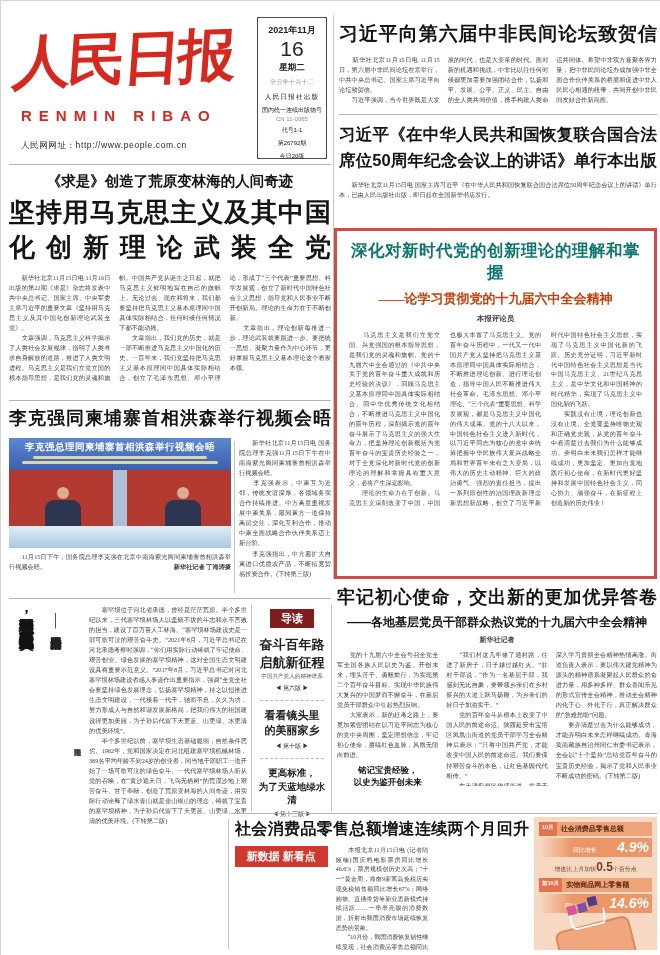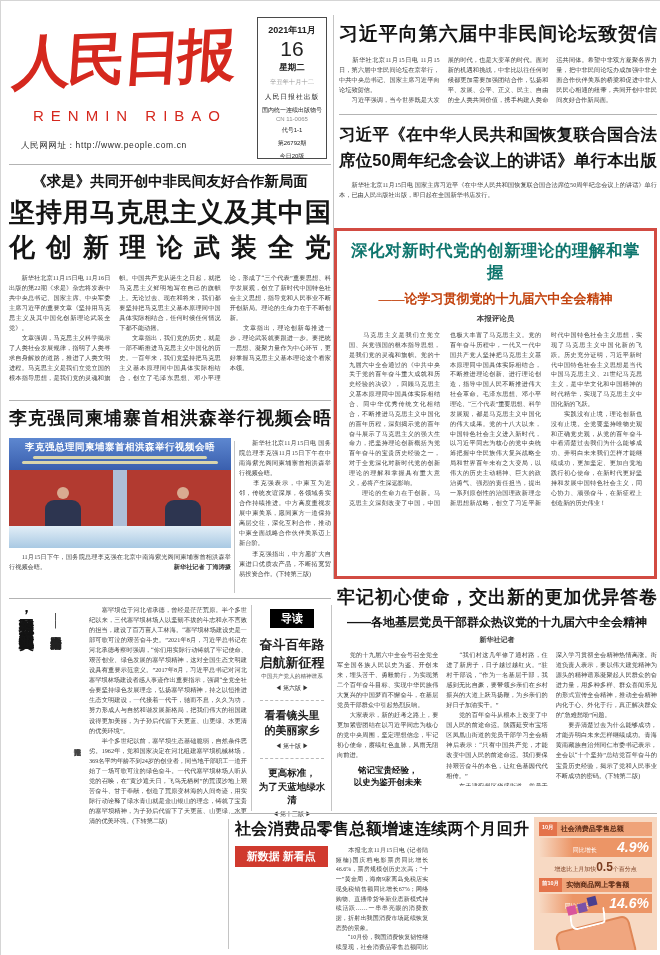--- a/index.html
+++ b/index.html
@@ -8,21 +8,21 @@
   .abs{position:absolute;}
   .pre{white-space:pre-line;}
   .hl{font-family:"Liberation Sans",sans-serif;font-weight:900;color:#141414;}
   .jl{text-align:justify;text-align-last:justify;}
   .body-t{font-size:6.2px;line-height:1.62;text-align:justify;color:#3d3d3d;overflow:hidden;}
   .lnh{border-top:1px solid #b3b3b3;height:0;}
   .lnv{border-left:1px solid #c4c4c4;width:0;}
   
   .mast-title{left:12px;top:24px;width:246px;font-size:58px;line-height:1.15;font-weight:bold;
     color:#d5281e;font-family:"DejaVu Serif",serif;letter-spacing:-3px;transform:rotate(-2deg) skewX(-6deg);}
-  .mast-latin{left:32px;top:106px;font-size:15px;font-weight:normal;letter-spacing:7px;color:#d5281e;
+  .mast-latin{left:20px;top:106px;font-size:15px;font-weight:bold;letter-spacing:7px;color:#d5281e;
     font-family:"Liberation Sans",sans-serif;}
   .mast-web{left:20px;top:139px;font-size:8.5px;letter-spacing:.6px;color:#2b2b2b;
     font-family:"Liberation Sans",sans-serif;}
   
   .datebox{left:256px;top:16px;width:70px;height:142px;border:1.5px solid #4a4a4a;text-align:center;
     font-family:"Liberation Sans",sans-serif;box-sizing:border-box;padding-top:6px;}
   .db-ym{font-size:9px;font-weight:bold;}
   .db-day{font-size:21px;line-height:1.15;}
   .db-wd{font-size:8.5px;font-weight:bold;margin-top:1px;}
   .db-lunar{font-size:6.3px;color:#999;margin-top:4px;}
@@ -42,21 +42,21 @@
   .ph-banner{height:32px;background:linear-gradient(#5d87d0,#3a5fae);text-align:center;padding-top:3px;box-sizing:border-box;}
   .ph-b1{color:#fff;font-family:"Liberation Sans",sans-serif;font-weight:bold;font-size:9.5px;letter-spacing:.5px;}
   .ph-kh{height:3px;border-radius:2px;background:rgba(255,240,170,.8);margin:2px auto 0;}
   .ph-scene{position:relative;height:56px;background:
      linear-gradient(90deg,#b23a30 0 47%,#aebfd8 47% 53%,#b23a30 53% 100%);}
   .fig{position:absolute;bottom:0;width:36px;height:26px;background:#2d3550;border-radius:9px 9px 0 0;}
   .fig .head{width:12px;height:12px;border-radius:50%;background:#d9ab91;margin:-13px auto 0;}
   .ph-desk{height:22px;background:linear-gradient(#e2eef7,#a9c9e3);}
   
   .daodu{left:254px;top:608px;width:74px;height:200px;text-align:center;}
-  .dd-tag{width:44px;margin:0 auto;background:#000000;color:#fff;font-family:"Liberation Sans",sans-serif;
+  .dd-tag{width:44px;margin:0 auto;background:#7f1d1d;color:#fff;font-family:"Liberation Sans",sans-serif;
     font-weight:bold;font-size:11px;padding:2px 0;}
   .dd-t1{font-family:"Liberation Sans",sans-serif;font-weight:900;font-size:13px;line-height:1.35;margin-top:8px;}
   .dd-t2{font-family:"Liberation Sans",sans-serif;font-weight:900;font-size:11px;line-height:1.4;}
   .dd-t3{font-family:"Liberation Sans",sans-serif;font-weight:900;font-size:9.5px;line-height:1.45;}
   .dd-sub{font-size:5.6px;color:#555;margin-top:2px;}
   .dd-page{font-size:6px;color:#333;margin-top:3px;}
   .dd-div{border-top:1px dashed #b9b9b9;margin:7px 5px;}
   
   .ig{left:533px;top:816px;width:123px;height:133px;background:#f7d9c3;box-sizing:border-box;
       padding:5px 5px;font-family:"Liberation Sans",sans-serif;overflow:hidden;}
@@ -101,21 +101,21 @@
   <div class="abs body-t pre" style="left:338px;top:54px;width:318px;height:54px;column-count:3;column-gap:8px;">　　新华社北京11月15日电  11月15日，第六届中非民间论坛在京举行，中共中央总书记、国家主席习近平向论坛致贺信。
 　　习近平强调，当今世界既是大发展的时代，也是大变革的时代。面对新的机遇和挑战，中非比以往任何时候都更加需要加强团结合作，弘扬和平、发展、公平、正义、民主、自由的全人类共同价值，携手构建人类命运共同体。希望中非双方凝聚各界力量，把中非民间论坛办成加强中非全面合作伙伴关系的桥梁和促进中非人民民心相通的纽带，共同开创中非民间友好合作新局面。</div>
   <div class="abs lnh" style="left:338px;top:113px;width:318px;"></div>
 
   <div class="abs hl jl" style="left:338px;top:121px;width:318px;font-size:16.5px;line-height:1.55;">习近平《在中华人民共和国恢复联合国合法席位50周年纪念会议上的讲话》单行本出版</div>
   <div class="abs body-t" style="left:338px;top:179px;width:318px;height:26px;">　　新华社北京11月15日电  国家主席习近平《在中华人民共和国恢复联合国合法席位50周年纪念会议上的讲话》单行本，已由人民出版社出版，即日起在全国新华书店发行。</div>
 
   <div class="abs lnv" style="left:332px;top:14px;height:564px;"></div>
 
   <div class="abs lnh" style="left:8px;top:163px;width:322px;"></div>
-  <div class="abs hl" style="left:8px;top:171px;width:322px;font-size:14.5px;text-align:center;">《求是》共同开创中非民间友好合作新局面</div>
+  <div class="abs hl" style="left:8px;top:171px;width:322px;font-size:14.5px;text-align:center;">《求是》创造了荒原变林海的人间奇迹</div>
   <div class="abs hl jl" style="left:8px;top:194px;width:322px;font-size:26px;line-height:1.35;">坚持用马克思主义及其中国化创新理论武装全党</div>
   <div class="abs body-t pre" style="left:8px;top:272px;width:322px;height:122px;column-count:3;column-gap:9px;">　　新华社北京11月15日电  11月16日出版的第22期《求是》杂志将发表中共中央总书记、国家主席、中央军委主席习近平的重要文章《坚持用马克思主义及其中国化创新理论武装全党》。
 　　文章强调，马克思主义科学揭示了人类社会发展规律，指明了人类寻求自身解放的道路，推进了人类文明进程。马克思主义是我们立党立国的根本指导思想，是我们党的灵魂和旗帜。中国共产党从诞生之日起，就把马克思主义鲜明地写在自己的旗帜上。无论过去、现在和将来，我们都要坚持把马克思主义基本原理同中国具体实际相结合，任何时候任何情况下都不能动摇。
 　　文章指出，我们党的历史，就是一部不断推进马克思主义中国化的历史。一百年来，我们党坚持把马克思主义基本原理同中国具体实际相结合，创立了毛泽东思想、邓小平理论，形成了“三个代表”重要思想、科学发展观，创立了新时代中国特色社会主义思想，指导党和人民事业不断开创新局。理论的生命力在于不断创新。
 　　文章指出，理论创新每推进一步，理论武装就要跟进一步。要把统一思想、凝聚力量作为中心环节，更好掌握马克思主义基本理论这个看家本领。</div>
   <div class="abs lnh" style="left:8px;top:399px;width:322px;"></div>
 
   <div class="abs redbox">
     <div class="deep-title">深化对新时代党的创新理论的理解和掌握</div>
     <div class="deep-sub">——论学习贯彻党的十九届六中全会精神</div>

